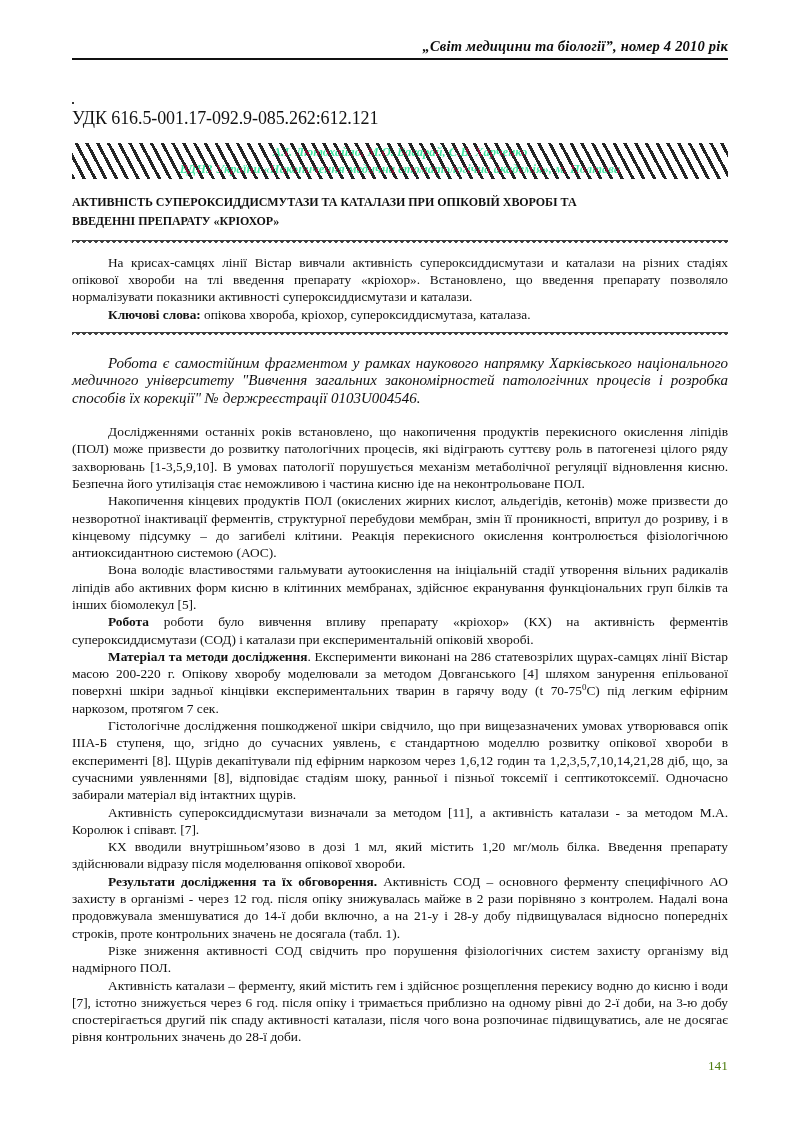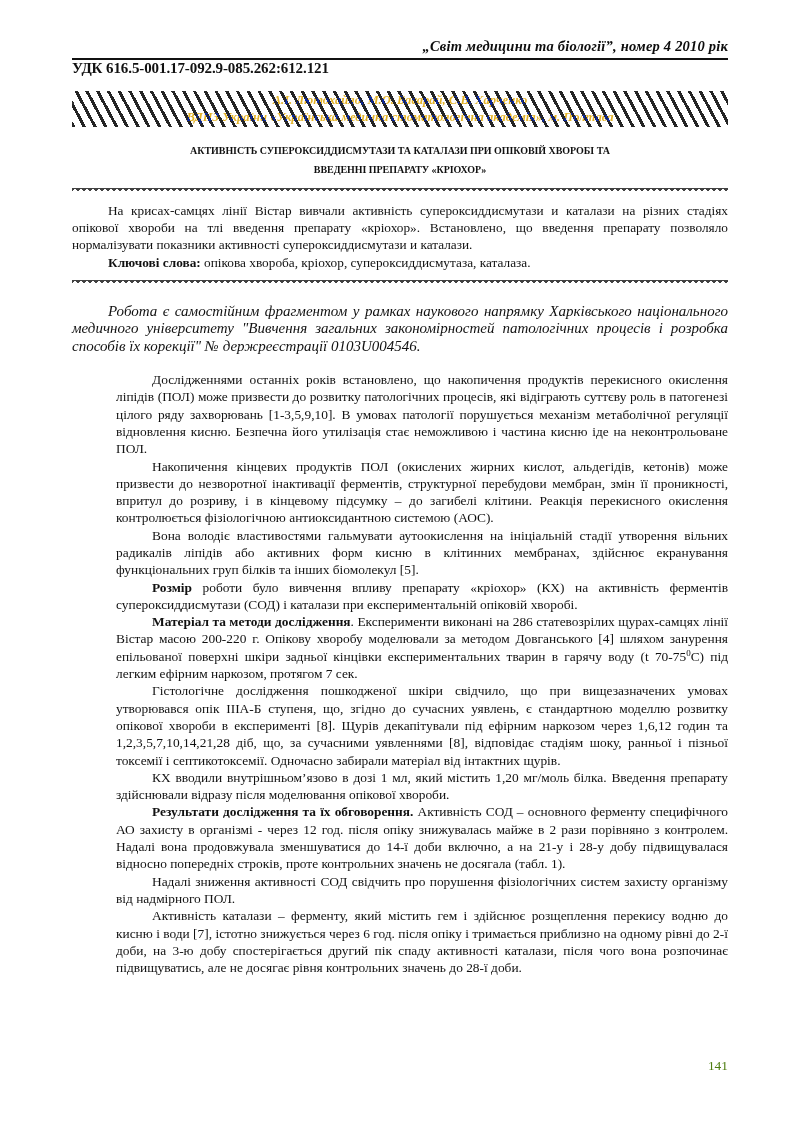--- a/index.html
+++ b/index.html
@@ -51,22 +51,23 @@
     position: absolute;
     left: 72px;
     top: 102px;
     width: 2px;
     height: 2px;
     background: #333;
   }
 
   
   .udc {
-    font-weight: bold;
-    font-size: 15px;
+    margin-top: 48px;
+    font-weight: normal;
+    font-size: 18px;
     letter-spacing: -0.1px;
   }
 
   
   .author-band {
     position: relative;
     margin-top: 14px;
     height: 36px;
     overflow: hidden;
   }
@@ -81,35 +82,34 @@
     opacity: 0.92;
   }
   .author-band .authors {
     position: relative;
     z-index: 2;
     text-align: center;
     font-style: italic;
     font-weight: bold;
     font-size: 12.6px;
     line-height: 17px;
-    color: #1d4ed8;
+    color: #be185d;
     mix-blend-mode: difference;
     filter: invert(0%);
     padding-top: 1px;
   }
   .author-band .authors div {
     display: block;
   }
 
   
   .title {
     margin-top: 14px;
-    text-align: center;
     font-weight: bold;
-    font-size: 10px;
+    font-size: 12px;
     line-height: 19px;
     letter-spacing: -0.05px;
   }
 
   
   .zigzag {
     height: 7px;
     margin: 9px 0 0 0;
     background-image:
       linear-gradient(135deg, #222 25%, transparent 25%),
@@ -136,21 +136,21 @@
   .kw-label { font-weight: bold; margin-top: 44px; }
   .funding {
     margin: 0;
     margin-top: 16px;
     text-align: justify;
     font-style: italic;
     font-size: 15px;
     line-height: 17.4px;
     text-indent: 36px;
   }
-  .body-block { margin-top: 16px; margin-left: 44px; }
+  .body-block { margin-top: 16px; }
   .body-block p.para + p.para { margin-top: 0; }
   .lead { font-weight: bold; }
   sup { font-size: 9px; vertical-align: super; line-height: 0; }
 
   
   .folio {
     position: absolute;
     right: 72px;
     top: 1058px;
     font-size: 13.4px;
@@ -166,21 +166,21 @@
 
     <div class="runhead">„Світ медицини та біології”, номер 4 2010 рік</div>
     <div class="runhead-rule"></div>
 
     <div class="udc">УДК 616.5-001.17-092.9-085.262:612.121</div>
 
     <div class="author-band">
       <div class="hatch"></div>
       <div class="authors">
         <div>А.І. Лютохайло, М.О. Басарай, С.В. Харченко</div>
-        <div>ВДНЗ України «Українська медична стоматологічна академія», м. Полтава</div>
+        <div>ВДНЗ України «Накопичення медична стоматологічна академія», м. Полтава</div>
       </div>
     </div>
 
     <div class="title">
       <span>АКТИВНІСТЬ СУПЕРОКСИДДИСМУТАЗИ ТА КАТАЛАЗИ ПРИ ОПІКОВІЙ ХВОРОБІ ТА</span><br>
       <span>ВВЕДЕННІ ПРЕПАРАТУ «КРІОХОР»</span>
     </div>
 
     <div class="zigzag"></div>
 
@@ -192,30 +192,31 @@
     <div class="zigzag"></div>
 
     <p class="funding">Робота є самостійним фрагментом у рамках наукового напрямку Харківського національного медичного університету "Вивчення загальних закономірностей патологічних процесів і розробка способів їх корекції" № держреєстрації 0103U004546.</p>
 
     <div class="body-block">
 
       <p class="para">Дослідженнями останніх років встановлено, що накопичення  продуктів перекисного окислення ліпідів (ПОЛ) може призвести до розвитку патологічних процесів, які відіграють суттєву роль в патогенезі цілого ряду захворювань [1-3,5,9,10]. В умовах патології порушується механізм метаболічної регуляції відновлення кисню. Безпечна його утилізація стає неможливою і частина кисню іде на неконтрольоване ПОЛ.</p>
       <p class="para">Накопичення кінцевих продуктів ПОЛ (окислених жирних кислот, альдегідів, кетонів) може призвести до незворотної інактивації ферментів, структурної перебудови мембран, змін її проникності, впритул до розриву, і в кінцевому підсумку – до загибелі клітини. Реакція перекисного окислення контролюється фізіологічною антиоксидантною системою (АОС).</p>
       <p class="para">Вона володіє властивостями гальмувати аутоокислення  на ініціальній стадії утворення вільних радикалів ліпідів або активних форм кисню в клітинних мембранах, здійснює екранування функціональних груп білків та інших біомолекул [5].</p>
 
-      <p class="para"><span class="lead">Розмір</span><span> роботи було вивчення впливу препарату «кріохор» (КХ) на активність ферментів супероксиддисмутази (СОД) і каталази при експериментальній опіковій хворобі.</span></p>
+      <p class="para"><span class="lead">Робота</span><span> роботи було вивчення впливу препарату «кріохор» (КХ) на активність ферментів супероксиддисмутази (СОД) і каталази при експериментальній опіковій хворобі.</span></p>
 
       <p class="para"><span class="lead">Матеріал та методи дослідження</span><span>. Експерименти виконані на 286 статевозрілих щурах-самцях  лінії Вістар масою 200-220 г. Опікову хворобу моделювали за методом Довганського [4] шляхом занурення епільованої поверхні шкіри задньої кінцівки експериментальних тварин в гарячу воду (t 70-75</span><sup>0</sup><span>С) під легким ефірним наркозом, протягом 7 сек.</span></p>
 
       <p class="para">Гістологічне дослідження пошкодженої шкіри свідчило, що при вищезазначених умовах утворювався опік ІІІА-Б ступеня, що, згідно до сучасних уявлень, є стандартною моделлю розвитку опікової хвороби в експерименті [8]. Щурів декапітували під ефірним наркозом через 1,6,12 годин та 1,2,3,5,7,10,14,21,28 діб, що, за сучасними уявленнями [8], відповідає стадіям шоку, ранньої і пізньої токсемії і септикотоксемії. Одночасно забирали матеріал від інтактних щурів.</p>
+      <p class="para">Активність супероксиддисмутази визначали за методом [11], а активність каталази - за методом М.А. Королюк і співавт. [7].</p>
       <p class="para">КХ вводили внутрішньом’язово в дозі 1 мл, який містить 1,20 мг/моль білка. Введення препарату здійснювали відразу після моделювання опікової хвороби.</p>
 
       <p class="para"><span class="lead">Результати дослідження та їх обговорення.</span><span> Активність СОД – основного ферменту специфічного АО захисту в організмі - через 12 год. після опіку знижувалась майже в 2 рази порівняно з контролем. Надалі вона продовжувала зменшуватися до 14-ї доби включно, а на 21-у і 28-у добу підвищувалася відносно попередніх строків, проте контрольних значень не досягала (табл. 1).</span></p>
 
-      <p class="para">Надалі зниження активності СОД свідчить про порушення фізіологічних систем захисту організму від надмірного ПОЛ.</p>
+      <p class="para">Різке зниження активності СОД свідчить про порушення фізіологічних систем захисту організму від надмірного ПОЛ.</p>
       <p class="para">Активність каталази – ферменту, який містить гем і здійснює розщеплення перекису водню до кисню і води [7], істотно знижується через 6 год. після опіку і тримається приблизно на одному рівні до 2-ї доби, на 3-ю добу спостерігається другий пік спаду активності каталази, після чого вона розпочинає підвищуватись, але не досягає рівня контрольних значень до 28-ї доби.</p>
 
     </div>
 
   </div>
 
   <div class="stray-dot"></div>
 
   <div class="folio">141</div>
 

